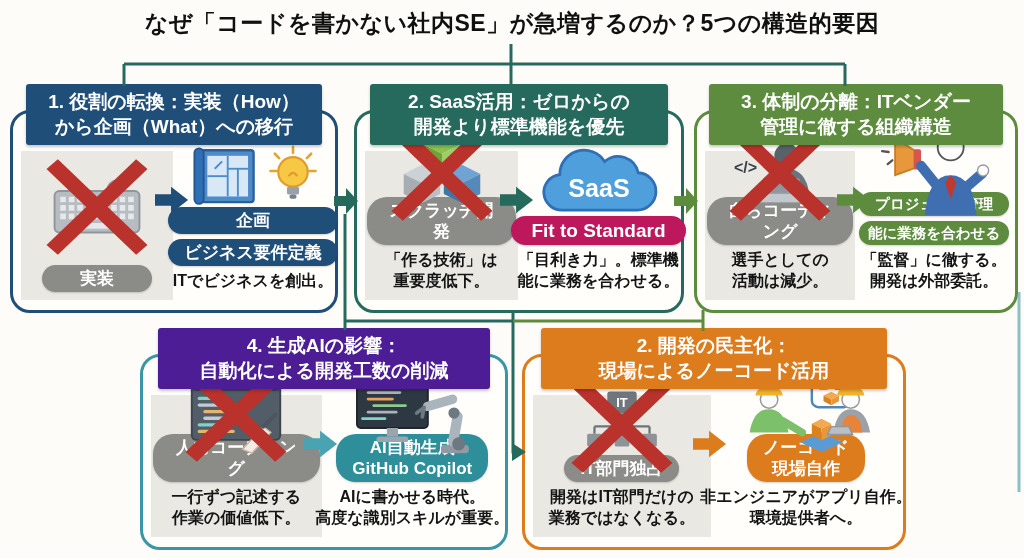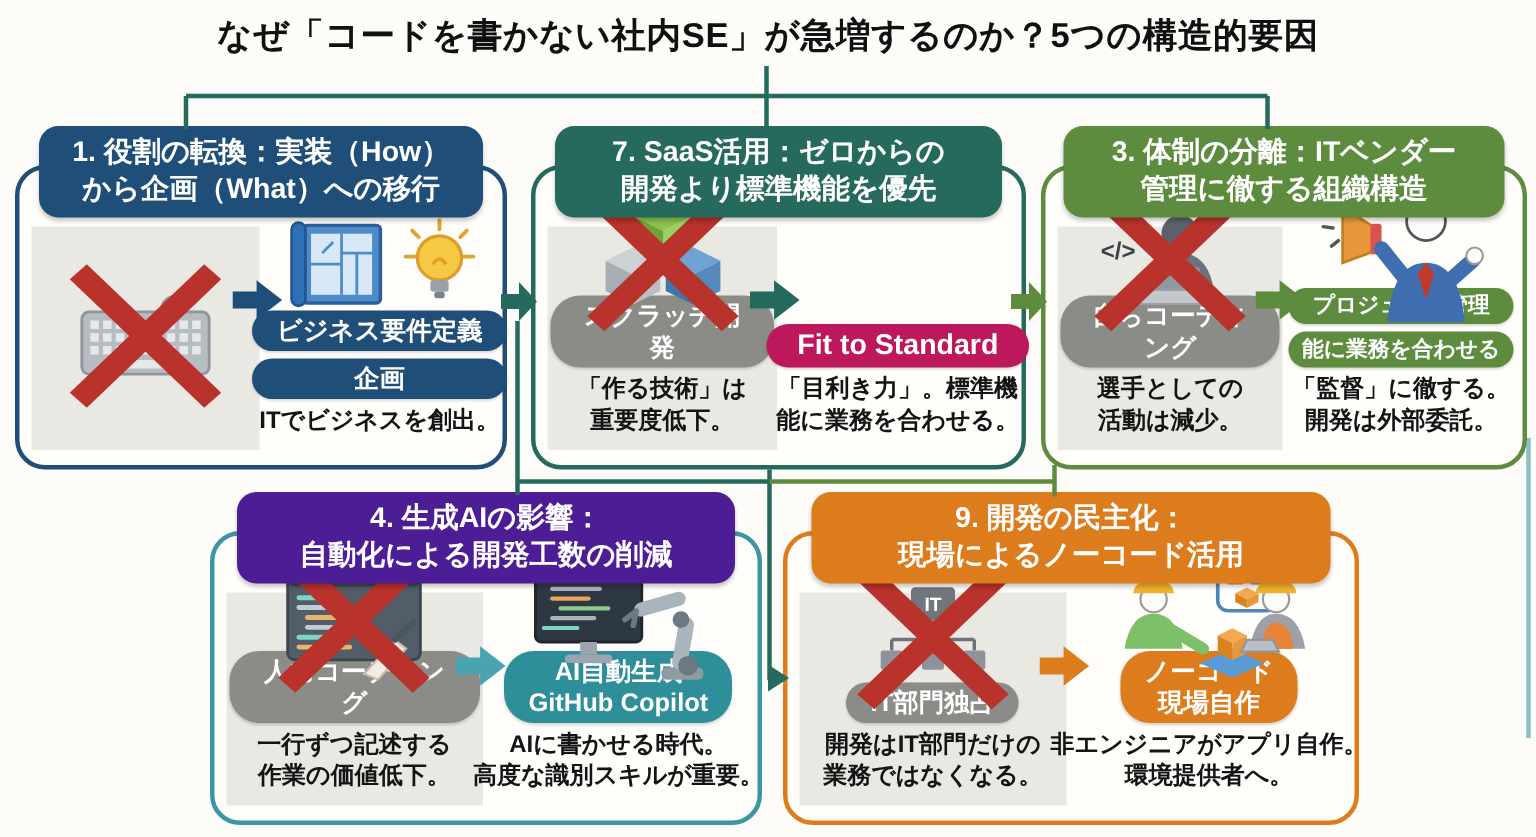--- a/index.html
+++ b/index.html
@@ -3,21 +3,21 @@
 <meta charset="utf-8">
 <style>
   html,body{margin:0;padding:0;}
   body{width:1024px;height:558px;position:relative;overflow:hidden;background:#fdfcf8;
        font-family:"Liberation Sans","DejaVu Sans",sans-serif;-webkit-font-smoothing:antialiased;}
   .stage{position:absolute;inset:0;width:1024px;height:558px;}
   .title{position:absolute;left:0;top:8px;width:100%;text-align:center;font-size:23px;
          font-weight:800;color:#101010;letter-spacing:0.5px;}
   
   .panel{position:absolute;z-index:1;}
-  .p-header{position:relative;z-index:2;margin:0 auto;width:88%;border-radius:13px;color:#fff;
+  .p-header{position:relative;z-index:2;margin:0 auto;width:88%;border-radius:3px;color:#fff;
             text-align:center;font-weight:800;font-size:19px;line-height:1.3;padding:6px 4px;
             white-space:pre-line;box-shadow:0 2px 3px rgba(0,0,0,.22);}
   .p-body{position:absolute;left:0;right:0;top:26px;bottom:0;border-radius:20px;background:#fffefb;
           z-index:1;border:3.5px solid #888;}
   .half{position:absolute;display:flex;flex-direction:column;align-items:center;
         justify-content:flex-end;gap:5px;}
   .half-l{left:8px;top:38px;bottom:10px;width:46%;background:#e9e8e3;padding:4px 2px 8px;}
   .half-r{left:calc(46% + 16px);right:6px;top:38px;bottom:10px;padding:4px 2px 8px;}
   .icon-wrap{position:relative;flex:1 1 auto;min-height:0;width:100%;display:flex;
              align-items:center;justify-content:center;gap:6px;}
@@ -66,20 +66,21 @@
             <line x1="11" y1="27" x2="89" y2="27" stroke="#e6e8ea" stroke-width="6" stroke-dasharray="6 3"></line>
             <line x1="11" y1="36" x2="89" y2="36" stroke="#e6e8ea" stroke-width="6" stroke-dasharray="6 3"></line>
             <line x1="11" y1="45" x2="89" y2="45" stroke="#e6e8ea" stroke-width="6" stroke-dasharray="6 3"></line>
             <rect x="30" y="52" width="40" height="6" fill="#e6e8ea"></rect>
           </svg>
           <svg class="xmark" viewBox="0 0 100 100" preserveAspectRatio="none">
             <line x1="10" y1="8" x2="90" y2="92"></line>
               <line x1="90" y1="8" x2="10" y2="92"></line>
           </svg>
         </div>
+        <div class="pill gray">実装</div>
       </div>
       <div class="half half-r">
         <div class="icon-wrap">
           <svg class="icon" width="74" height="74" viewBox="0 0 80 80">
             <rect x="16" y="10" width="56" height="56" rx="3" fill="#4d8bc9" stroke="#2a5f9e" stroke-width="2.5"></rect>
             <rect x="22" y="16" width="44" height="44" fill="#d8e8f7"></rect>
             <g stroke="#4d8bc9" stroke-width="2" fill="none">
               <line x1="22" y1="38" x2="44" y2="38"></line>
                 <line x1="44" y1="16" x2="44" y2="60"></line>
               <line x1="44" y1="30" x2="66" y2="30"></line>
@@ -95,32 +96,32 @@
               <line x1="51" y1="12" x2="46" y2="17"></line>
                 <line x1="4" y1="32" x2="11" y2="32"></line>
               <line x1="56" y1="32" x2="49" y2="32"></line>
             </g>
             <circle cx="30" cy="33" r="17" fill="#f7c843" stroke="#e09b2d" stroke-width="2.5"></circle>
             <path d="M25,38 q5,-8 10,0" fill="none" stroke="#e09b2d" stroke-width="2.5"></path>
             <rect x="23" y="50" width="14" height="9" rx="2" fill="#98a0a8"></rect>
             <rect x="26" y="59" width="8" height="5" rx="2" fill="#798088"></rect>
           </svg>
         </div>
+        <div class="pill accent wide">企画</div>
         <div class="pill accent wide">ビジネス要件定義</div>
-        <div class="pill accent wide">企画</div>
         <div class="caption">ITでビジネスを創出。</div>
       </div>
       <svg class="harrow" viewBox="0 0 36 30">
         <polygon points="0,9 17,9 17,1 35,15 17,29 17,21 0,21"></polygon>
       </svg>
     </div>
   </section>
 
   <section class="panel panel2" style="left:354px;top:84px;width:330px;height:229px">
-    <div class="p-header">7. SaaS活用：ゼロからの
+    <div class="p-header">2. SaaS活用：ゼロからの
 開発より標準機能を優先</div>
     <div class="p-body">
       <div class="half half-l">
         <div class="icon-wrap">
           <svg class="icon" width="92" height="82" viewBox="0 0 100 90">
             <polygon points="50,4 70,14 50,24 30,14" fill="#8cc24e"></polygon>
             <polygon points="30,14 50,24 50,46 30,36" fill="#6fa23a"></polygon>
             <polygon points="70,14 50,24 50,46 70,36" fill="#9ccf63"></polygon>
             <polygon points="28,36 48,46 28,56 8,46" fill="#ccd1d5"></polygon>
             <polygon points="8,46 28,56 28,78 8,68" fill="#a6adb3"></polygon>
@@ -132,20 +133,26 @@
           <svg class="xmark" viewBox="0 0 100 100" preserveAspectRatio="none">
             <line x1="10" y1="8" x2="90" y2="92"></line>
               <line x1="90" y1="8" x2="10" y2="92"></line>
           </svg>
         </div>
         <div class="pill gray">スクラッチ開発</div>
         <div class="caption">「作る技術」は
 重要度低下。</div>
       </div>
       <div class="half half-r">
+        <div class="icon-wrap">
+          <svg class="icon" width="132" height="84" viewBox="0 0 140 90">
+            <path d="M32,74 A19,19 0 0 1 28,36 A26,26 0 0 1 76,22 A22,22 0 0 1 112,34 A19,19 0 0 1 110,74 Z" fill="#4f9fdd" stroke="#2f6fb5" stroke-width="3"></path>
+            <text x="70" y="60" text-anchor="middle" font-size="27" font-weight="bold" fill="#ffffff">SaaS</text>
+          </svg>
+        </div>
         <div class="pill accent fit">Fit to Standard</div>
         <div class="caption">「目利き力」。標準機
 能に業務を合わせる。</div>
       </div>
       <svg class="harrow" viewBox="0 0 36 30">
         <polygon points="0,9 17,9 17,1 35,15 17,29 17,21 0,21"></polygon>
       </svg>
     </div>
   </section>
 
@@ -258,21 +265,21 @@
         <div class="caption">AIに書かせる時代。
 高度な識別スキルが重要。</div>
       </div>
       <svg class="harrow" viewBox="0 0 36 30">
         <polygon points="0,9 17,9 17,1 35,15 17,29 17,21 0,21"></polygon>
       </svg>
     </div>
   </section>
 
   <section class="panel panel5" style="left:522px;top:328px;width:384px;height:222px">
-    <div class="p-header">9. 開発の民主化：
+    <div class="p-header">2. 開発の民主化：
 現場によるノーコード活用</div>
     <div class="p-body">
       <div class="half half-l">
         <div class="icon-wrap">
           <svg class="icon" width="92" height="78" viewBox="0 0 100 85">
             <rect x="34" y="6" width="32" height="24" rx="3" fill="#70767c"></rect>
             <text x="50" y="23" text-anchor="middle" font-size="14" font-weight="bold" fill="#fff">IT</text>
             <g stroke="#6d7378" stroke-width="2.5" fill="none">
               <path d="M50,30 V44 M20,44 H80 M20,44 V52 M50,44 V52 M80,44 V52"></path>
             </g>

